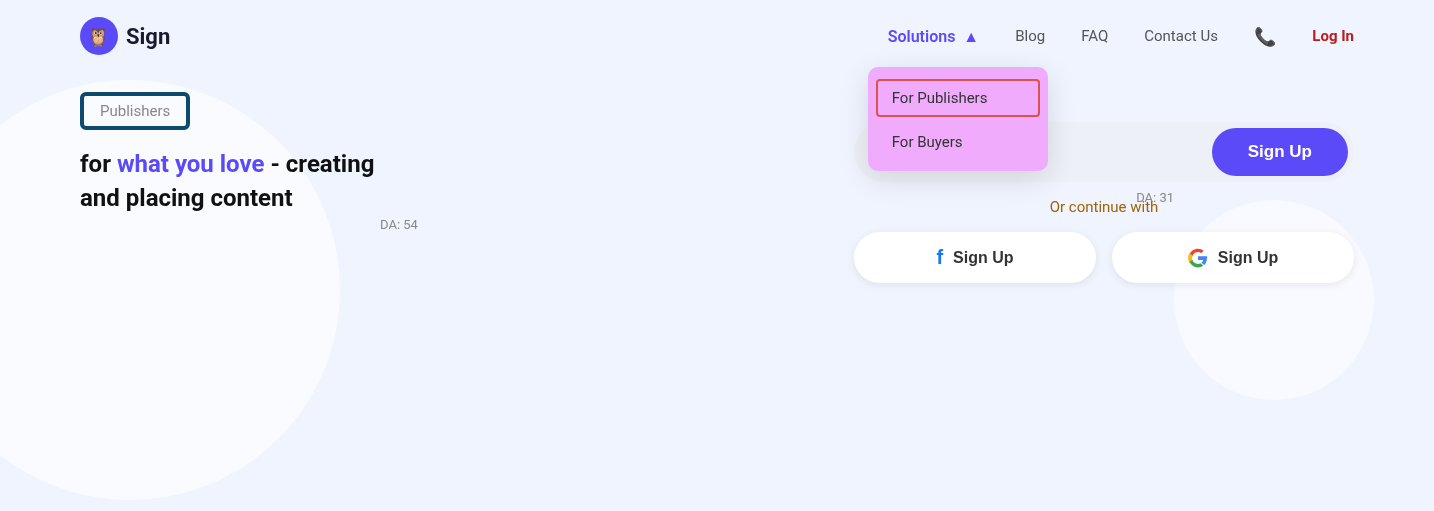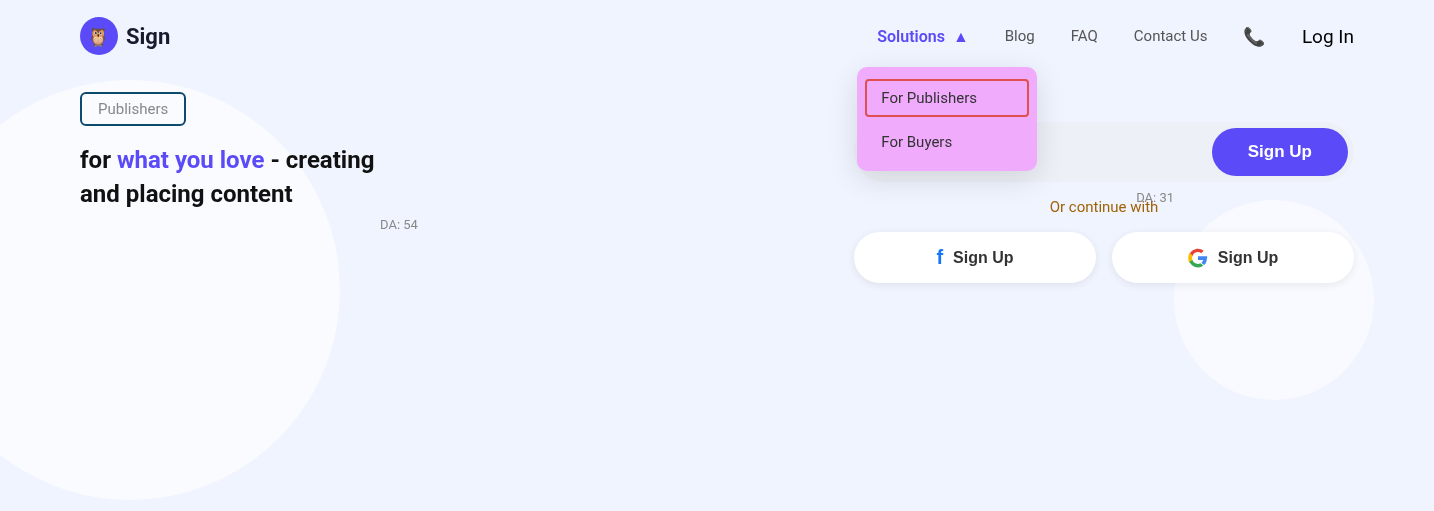--- a/index.html
+++ b/index.html
@@ -83,23 +83,23 @@
       align-items: center;
       gap: 8px;
       cursor: pointer;
     }
     .nav-phone {
       color: #555;
       font-size: 18px;
       cursor: pointer;
     }
     .nav-login {
-      font-size: 19px;
-      font-weight: 400;
-      color: #000000;
+      font-size: 15px;
+      font-weight: 700;
+      color: #b91c1c;
       cursor: pointer;
     }
 
     
     .dropdown-wrapper {
       position: relative;
     }
     .dropdown-menu {
       position: absolute;
       top: 40px;
@@ -135,21 +135,21 @@
       justify-content: space-between;
       padding: 20px 80px 0 80px;
     }
 
     .hero-left {
       max-width: 580px;
     }
 
     .publishers-badge {
       display: inline-block;
-      border: 2px solid #0c4a6e;
+      border: 4px solid #0c4a6e;
       color: #888;
       font-size: 15px;
       padding: 6px 16px;
       border-radius: 6px;
       margin-bottom: 18px;
     }
 
     .hero-title {
       font-size: 68px;
       font-weight: 900;

